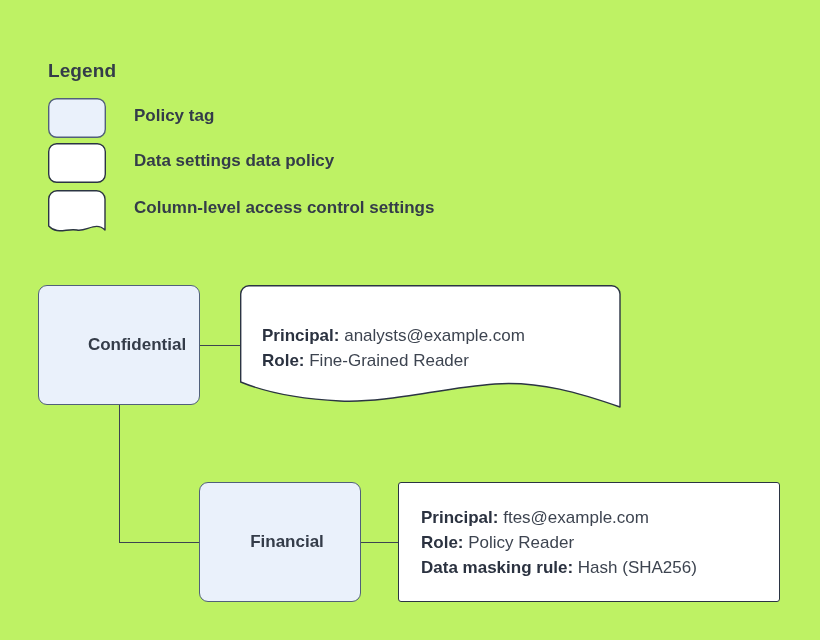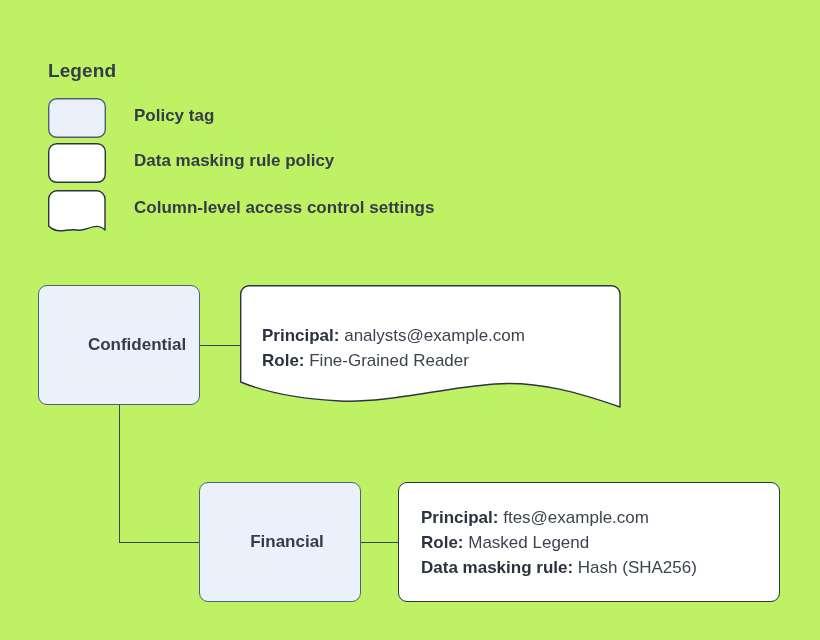--- a/index.html
+++ b/index.html
@@ -66,21 +66,21 @@
   }
 
   
   .callout {
     position: absolute;
     box-sizing: border-box;
   }
   .callout-plain {
     background: #ffffff;
     border: 1.4px solid #2b3443;
-    border-radius: 9px;
+    border-radius: 3px;
   }
   .callout-text {
     position: absolute;
     font-size: 17px;
     color: #3d4450;
     line-height: 25px;
     white-space: nowrap;
   }
   .callout-text b {
     color: #2b3240;
@@ -112,21 +112,21 @@
     </div>
     <div class="legend-label">Policy tag</div>
   </div>
 
   <div class="legend-row" style="top:143px;">
     <div class="legend-swatch">
       <svg width="58" height="40" viewBox="0 0 58 40">
         <rect x="0.7" y="0.7" width="56.6" height="38.6" rx="8" ry="8" fill="#ffffff" stroke="#2b3443" stroke-width="1.4"></rect>
       </svg>
     </div>
-    <div class="legend-label">Data masking rule policy</div>
+    <div class="legend-label">Data settings data policy</div>
   </div>
 
   <div class="legend-row" style="top:190px;">
     <div class="legend-swatch">
       <svg width="60" height="46" viewBox="0 0 60 46">
         <path d="M 0.7 9 A 8.3 8.3 0 0 1 9 0.7 L 48.7 0.7 A 8.3 8.3 0 0 1 57 9
                  L 57 40
                  C 48 31, 38 42, 29 40
                  C 19 38, 9 45, 0.7 36
                  Z" fill="#ffffff" stroke="#2b3443" stroke-width="1.4" stroke-linejoin="round"></path>
@@ -169,21 +169,21 @@
     </div>
   </div>
 
   <div class="callout callout-plain" style="left:398px; top:482px; width:382px; height:120px;">
     <div class="callout-text" style="left:22px; top:22px;">
       <b>Principal:</b>
       <span>ftes@example.com</span>
     </div>
     <div class="callout-text" style="left:22px; top:47px;">
       <b>Role:</b>
-      <span>Masked Legend</span>
+      <span>Policy Reader</span>
     </div>
     <div class="callout-text" style="left:22px; top:72px;">
       <b>Data masking rule:</b>
       <span>Hash (SHA256)</span>
     </div>
   </div>
 
 </div>
 
 </body></html>

